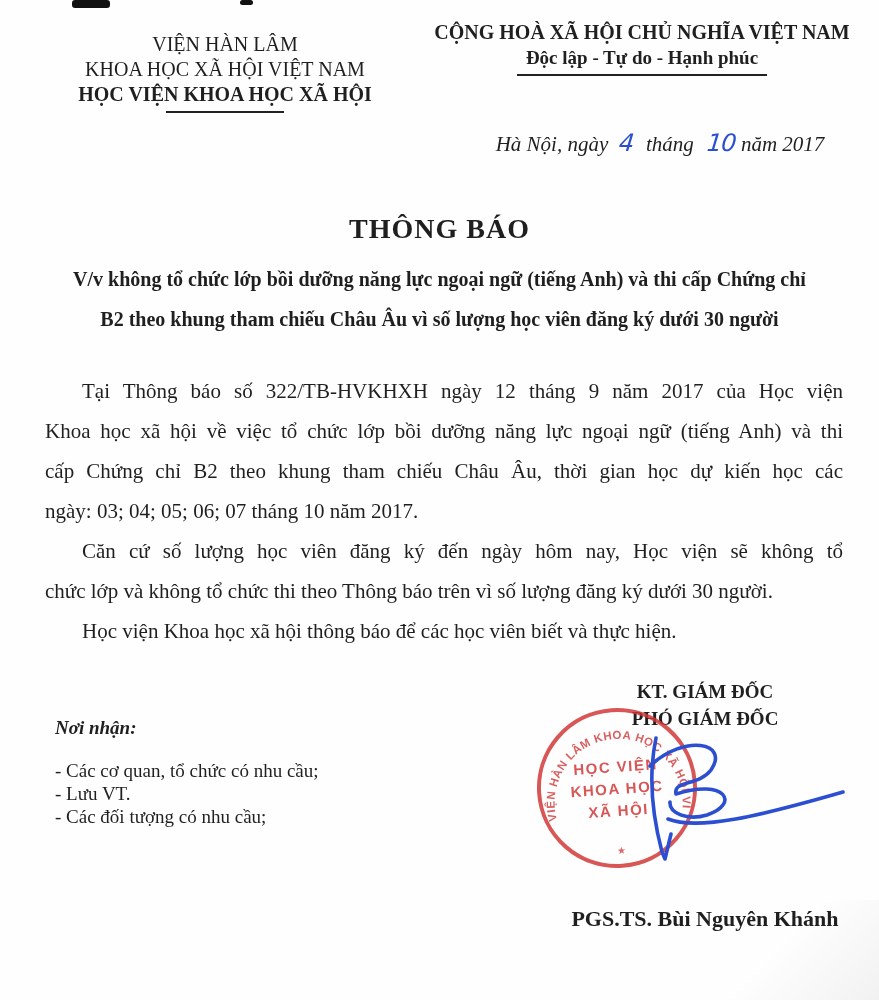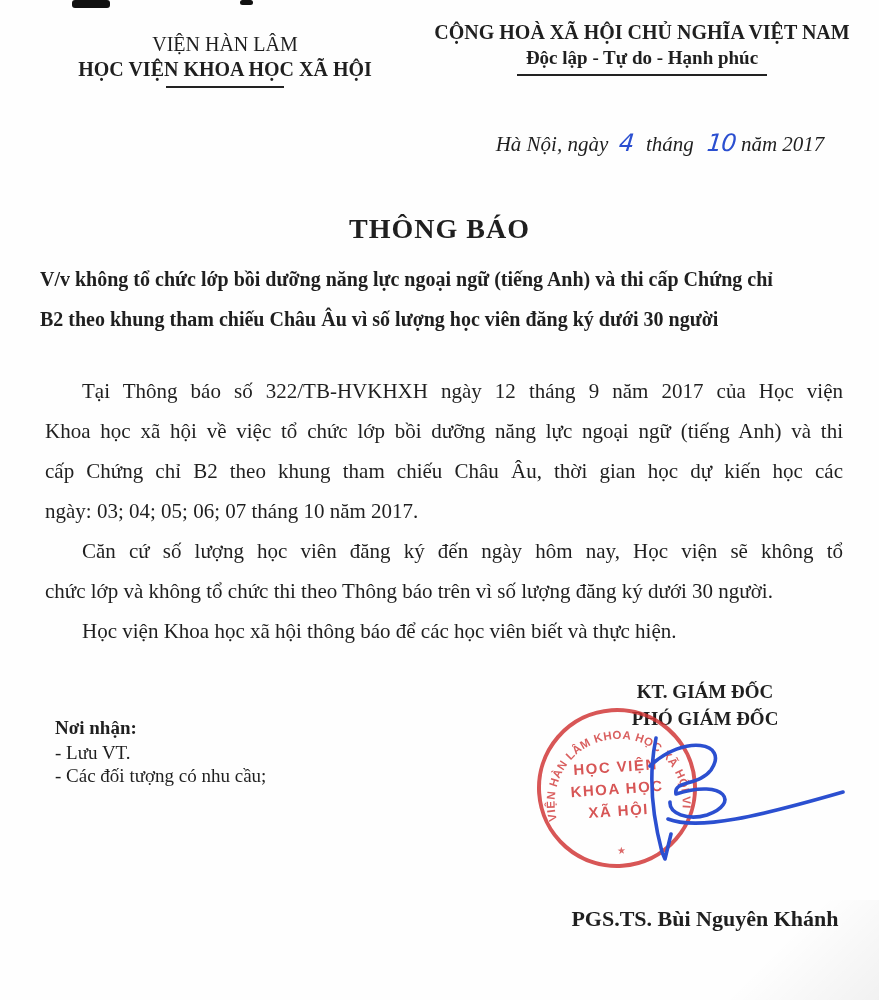--- a/index.html
+++ b/index.html
@@ -20,47 +20,48 @@
   .uline{height:0;border-top:2px solid #222;margin:4px auto 0 auto;}
   .uline-left{width:118px;}
   .uline-right{width:250px;}
   
   .dateline{left:450px;top:129px;width:420px;text-align:center;font-style:italic;font-size:21px;white-space:nowrap;}
   .hand{font-family:"DejaVu Sans", sans-serif;font-style:italic;font-weight:500;font-size:24px;display:inline-block;transform:skewX(-6deg);}
   .hand.day{margin:0 6px 0 6px;}
   .hand.month{margin:0 0 0 8px;letter-spacing:-1px;}
   
   .doc-title{left:0;top:213px;width:879px;text-align:center;font-weight:bold;font-size:28px;letter-spacing:1px;}
-  .subject{left:40px;top:259px;width:799px;font-weight:bold;font-size:20px;line-height:40px;}
+  .subject{left:40px;top:259px;width:799px;text-align:center;font-weight:bold;font-size:20px;line-height:40px;}
   .subject .ln{white-space:nowrap;overflow:visible;}
   
   .body{left:45px;top:371px;width:798px;font-size:21px;}
   .bl{height:40px;line-height:40px;overflow:hidden;}
   .ind{padding-left:37px;}
   .jl{text-align:justify;text-align-last:justify;}
   
   .recips{left:55px;top:716px;font-size:19px;line-height:23px;}
-  .recips .head{font-weight:bold;margin-bottom:2px;}
+  .recips .head{font-weight:bold;font-style:italic;margin-bottom:20px;}
   
   .sigtitles{left:545px;top:678px;width:320px;text-align:center;font-weight:bold;font-size:19px;line-height:27px;white-space:nowrap;}
   .signame{left:535px;top:866px;width:340px;text-align:center;font-weight:bold;font-size:22px;white-space:nowrap;margin-top:40px;}
   .stamp{left:531px;top:702px;width:172px;height:172px;transform:rotate(-4deg);opacity:0.92;}
   .sigink{left:612px;top:718px;width:245px;height:170px;}
   .shade{left:720px;top:900px;width:159px;height:100px;background:linear-gradient(135deg,rgba(0,0,0,0) 40%,rgba(0,0,0,0.05) 100%);}
 </style>
 </head>
 <body>
 
 <div class="page">
 
   <div class="artifact" style="left:72px;top:0;width:38px;height:8px;"></div>
   <div class="artifact" style="left:240px;top:0;width:13px;height:5px;"></div>
 
   <div class="hdr hdr-left">
     <div>VIỆN HÀN LÂM</div>
+    <div>KHOA HỌC XÃ HỘI VIỆT NAM</div>
     <div class="b">HỌC VIỆN KHOA HỌC XÃ HỘI</div>
     <div class="uline uline-left"></div>
   </div>
 
   <div class="hdr hdr-right">
     <div class="b">CỘNG HOÀ XÃ HỘI CHỦ NGHĨA VIỆT NAM</div>
     <div class="motto">Độc lập - Tự do - Hạnh phúc</div>
     <div class="uline uline-right"></div>
   </div>
 
@@ -84,20 +85,21 @@
     <div class="bl jl">Khoa học xã hội về việc tổ chức lớp bồi dưỡng năng lực ngoại ngữ (tiếng Anh) và thi</div>
     <div class="bl jl">cấp Chứng chỉ B2 theo khung tham chiếu Châu Âu, thời gian học dự kiến học các</div>
     <div class="bl">ngày: 03; 04; 05; 06; 07 tháng 10 năm 2017.</div>
     <div class="bl ind jl">Căn cứ số lượng học viên đăng ký đến ngày hôm nay, Học viện sẽ không tổ</div>
     <div class="bl">chức lớp và không tổ chức thi theo Thông báo trên vì số lượng đăng ký dưới 30 người.</div>
     <div class="bl ind">Học viện Khoa học xã hội thông báo để các học viên biết và thực hiện.</div>
   </div>
 
   <div class="abs recips">
     <div class="head">Nơi nhận:</div>
+    <div>- Các cơ quan, tổ chức có nhu cầu;</div>
     <div>- Lưu VT.</div>
     <div>- Các đối tượng có nhu cầu;</div>
   </div>
 
   <div class="abs sigtitles">
     <div>KT. GIÁM ĐỐC</div>
     <div>PHÓ GIÁM ĐỐC</div>
   </div>
 
   <svg class="abs stamp" viewBox="0 0 172 172">

